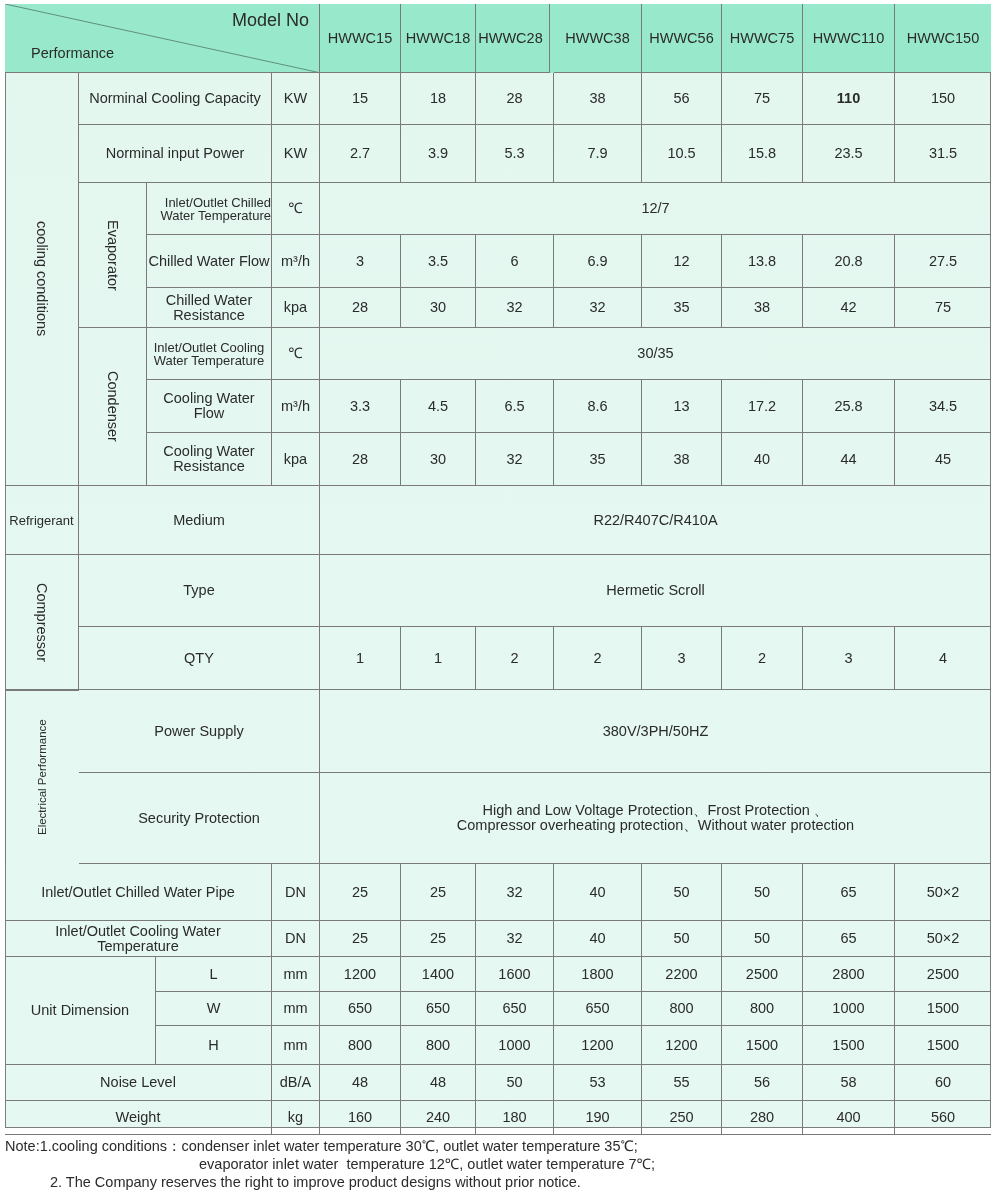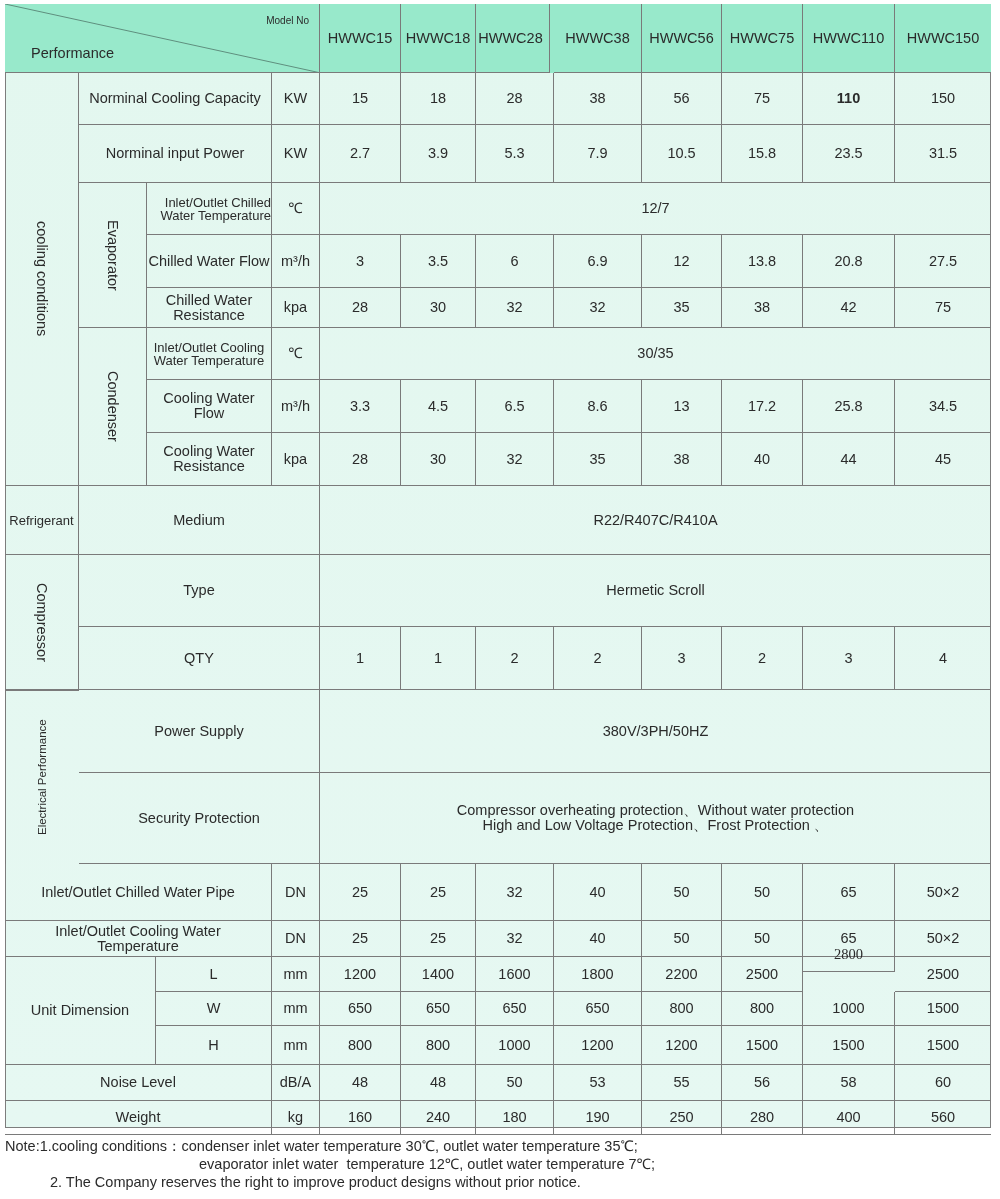--- a/index.html
+++ b/index.html
@@ -19,21 +19,21 @@
 <body>
 
 <div id="tbl"></div>
 <div class="hdr"></div>
 <svg class="diag" width="316" height="69">
     <line x1="0" y1="0" x2="316" y2="69" stroke="#5f8f7e" stroke-width="1"></line>
   </svg>
 
 <div id="grid">
     <div class="c" style="left: 5px; top: 4px; width: 315px; height: 69px; border-bottom: 1px solid rgb(122, 122, 122);">
-      <span style="position: absolute; right: 10px; top: 9px; font-size: 10px;">Model No</span>
+      <span style="position: absolute; right: 10px; top: 9px; font-size: 18px;">Model No</span>
       <span style="position: absolute; left: 26px; top: 42px; font-size: 14.5px;">Performance</span>
     </div>
     <div class="c" style="left: 320px; top: 4px; width: 81px; height: 69px; font-size: 14.5px;">
       <span>HWWC15</span>
     </div>
     <div class="c" style="left: 401px; top: 4px; width: 75px; height: 69px; font-size: 14.5px;">
       <span>HWWC18</span>
     </div>
     <div class="c" style="left: 472px; top: 4px; width: 78px; height: 69px; font-size: 14.5px;">
       <span>HWWC28</span>
@@ -311,22 +311,22 @@
     <div class="c" style="left: 79px; top: 690px; width: 241px; height: 83px;">
       <span>Power Supply</span>
     </div>
     <div class="c nb" style="left: 320px; top: 690px; width: 671px; height: 83px;">
       <span>380V/3PH/50HZ</span>
     </div>
     <div class="c" style="left: 79px; top: 773px; width: 241px; height: 91px;">
       <span>Security Protection</span>
     </div>
     <div class="c nb" style="left: 320px; top: 773px; width: 671px; height: 91px; flex-direction: column;">
+      <span>High and Low Voltage Protection、Frost Protection 、</span>
       <span>Compressor overheating protection、Without water protection</span>
-      <span>High and Low Voltage Protection、Frost Protection 、</span>
     </div>
     <div class="c" style="left: 5px; top: 864px; width: 267px; height: 57px;">
       <span>Inlet/Outlet Chilled Water Pipe</span>
     </div>
     <div class="c" style="left: 272px; top: 864px; width: 48px; height: 57px;">
       <span>DN</span>
     </div>
     <div class="c" style="left: 320px; top: 864px; width: 81px; height: 57px;">
       <span>25</span>
     </div>
@@ -401,21 +401,21 @@
     </div>
     <div class="c" style="left: 554px; top: 957px; width: 88px; height: 35px;">
       <span>1800</span>
     </div>
     <div class="c" style="left: 642px; top: 957px; width: 80px; height: 35px;">
       <span>2200</span>
     </div>
     <div class="c" style="left: 722px; top: 957px; width: 81px; height: 35px;">
       <span>2500</span>
     </div>
-    <div class="c" style="left: 803px; top: 937px; width: 92px; height: 35px; font-family: Liberation Serif, serif;">
+    <div class="c" style="left: 803px; top: 957px; width: 92px; height: 35px;">
       <span>2800</span>
     </div>
     <div class="c nb" style="left: 895px; top: 957px; width: 96px; height: 35px;">
       <span>2500</span>
     </div>
     <div class="c" style="left: 156px; top: 992px; width: 116px; height: 34px;">
       <span>W</span>
     </div>
     <div class="c" style="left: 272px; top: 992px; width: 48px; height: 34px;">
       <span>mm</span>

